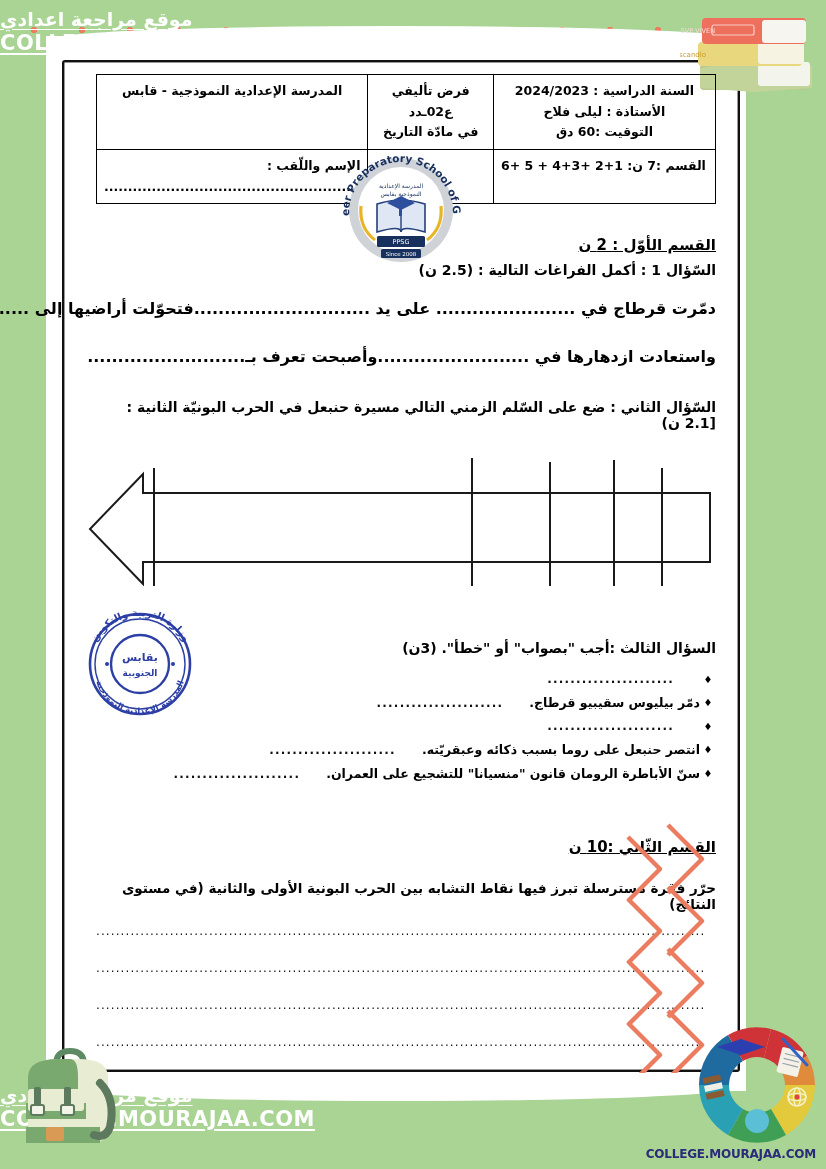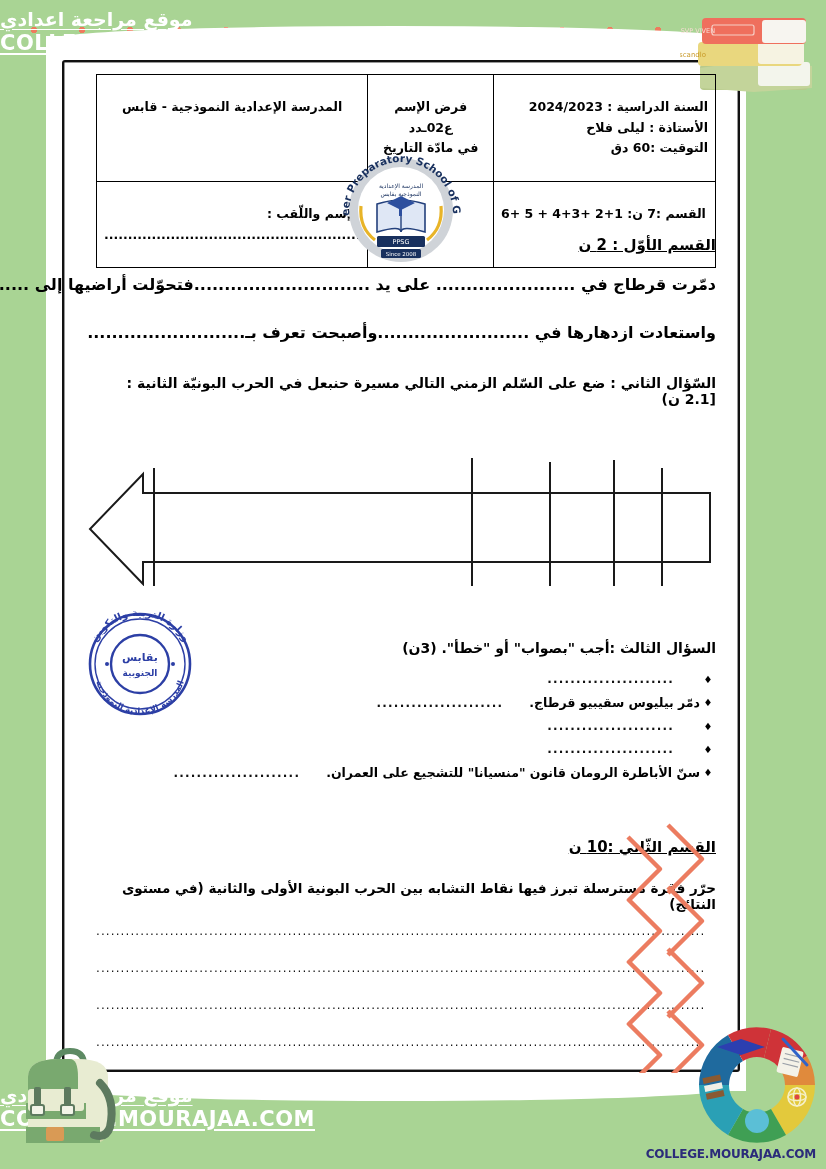--- a/index.html
+++ b/index.html
@@ -39,26 +39,26 @@
     border:2.5px solid #111;border-radius:3px;z-index:3;
     box-shadow:inset 0 0 0 0.5px #333;
   }
 
   
   .hdr-table{
     position:absolute;left:96px;top:74px;width:620px;z-index:6;
     border-collapse:collapse;direction:rtl;
   }
   .hdr-table td{
-    border:1.6px solid #000;padding:22px 7px;vertical-align:top;
+    border:1.6px solid #000;padding:6px 7px;vertical-align:top;
     font-size:12.5px;color:#000;line-height:1.65;font-weight:700;
   }
   .c-school{width:208px;text-align:center;padding-top:14px;font-size:13px;}
   .c-title{width:202px;text-align:center;padding-top:12px;font-size:13.5px;}
-  .c-meta{width:210px;text-align:right;font-size:12.5px;}
+  .c-meta{width:210px;text-align:center;font-size:12.5px;}
   .c-meta div{white-space:nowrap;}
   .row2 td{height:22px;font-size:12.5px;}
   .c-name{text-align:right;}
   .c-mid-empty{}
   .c-section{text-align:left;white-space:nowrap;}
 
   
   .logo{
     position:absolute;left:333px;top:152px;width:136px;height:112px;z-index:8;
     pointer-events:none;
@@ -173,21 +173,21 @@
 
 <table class="hdr-table">
   <tbody>
       <tr>
     <td class="c-meta">
       <div>السنة الدراسية : 2024/2023</div>
       <div>الأستاذة : ليلى فلاح</div>
       <div>التوقيت :60 دق</div>
     </td>
     <td class="c-title">
-      <div>فرض الإسم  ع02ـدد</div>
+      <div>فرض تأليفي  ع02ـدد</div>
       <div>في مادّة التاريخ</div>
     </td>
     <td class="c-school">المدرسة الإعدادية النموذجية - قابس</td>
   </tr>
   <tr class="row2">
     <td class="c-section">القسم :7 ن: 1+2 +3+4 + 5 +6</td>
     <td class="c-mid-empty"></td>
     <td class="c-name">الإسم واللّقب : ......................................................</td>
   </tr>
 </tbody>
@@ -215,20 +215,21 @@
     <rect x="44" y="84" width="48" height="11" rx="1.5" fill="#18305e"></rect>
     <text x="68" y="92" font-size="6.5" fill="#ffffff" text-anchor="middle" font-family="'DejaVu Sans',sans-serif">PPSG</text>
     <rect x="48" y="97" width="40" height="9" rx="1.5" fill="#18305e"></rect>
     <text x="68" y="104" font-size="5.5" fill="#ffffff" text-anchor="middle" font-family="'DejaVu Sans',sans-serif">Since 2008</text>
   </svg>
 </div>
 
 <div class="content">
 
   <div class="sec-head">القسم الأوّل : 2 ن</div>
+  <div class="q-line">السّؤال 1 : أكمل الفراغات التالية : (2.5 ن)</div>
 
   <div class="blankrow">دمّرت قرطاج في ....................... على يد .............................فتحوّلت أراضيها إلى ........................</div>
   <div class="blankrow">واستعادت ازدهارها في .........................وأصبحت تعرف بـ..........................</div>
 
   <div class="q-line" style="margin-top:26px;">السّؤال الثاني : ضع على السّلم الزمني التالي مسيرة حنبعل في الحرب البونيّة الثانية : [2.1 ن)</div>
 </div>
 
 <div class="timeline">
   <svg width="650" height="150" viewBox="0 0 650 150">
 
@@ -278,20 +279,21 @@
     <span class="tf-bullet">♦</span>
     <span class="tf-text">دمّر بيليوس سقيبيو قرطاج.</span>
     <span class="tf-answer">......................</span>
   </div>
   <div class="tf-item">
     <span class="tf-bullet">♦</span>
     <span class="tf-answer">......................</span>
   </div>
   <div class="tf-item">
     <span class="tf-bullet">♦</span>
+    <span class="tf-text">انتصر حنبعل على روما بسبب ذكائه وعبقريّته.</span>
     <span class="tf-answer">......................</span>
   </div>
   <div class="tf-item">
     <span class="tf-bullet">♦</span>
     <span class="tf-text">سنّ الأباطرة الرومان قانون "منسيانا" للتشجيع على العمران.</span>
     <span class="tf-answer">......................</span>
   </div>
 </div>
 
 <div style="position:absolute;left:96px;top:838px;width:620px;z-index:5;direction:rtl;text-align:right;">

